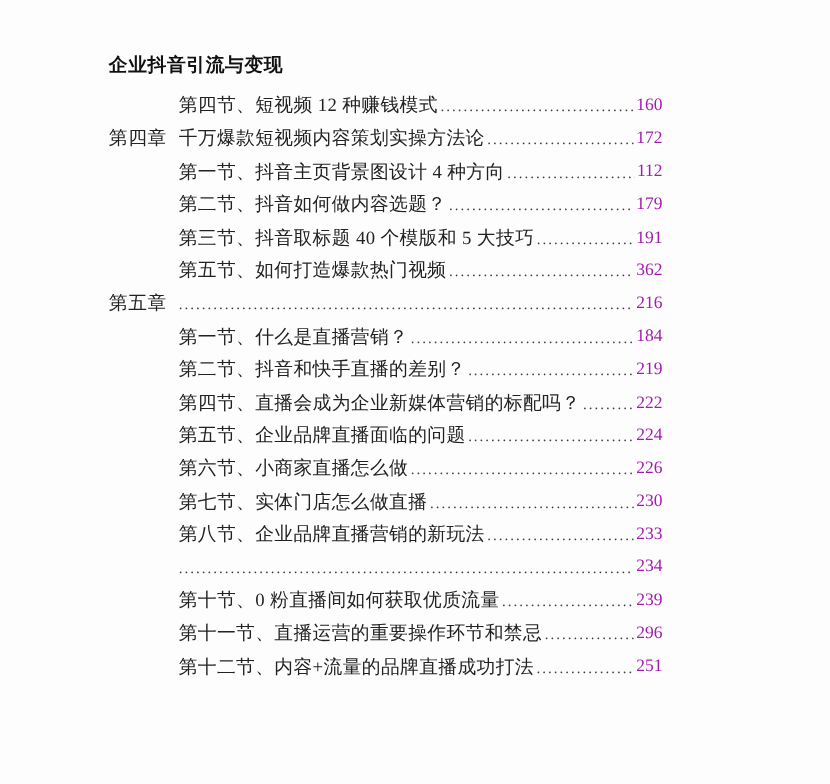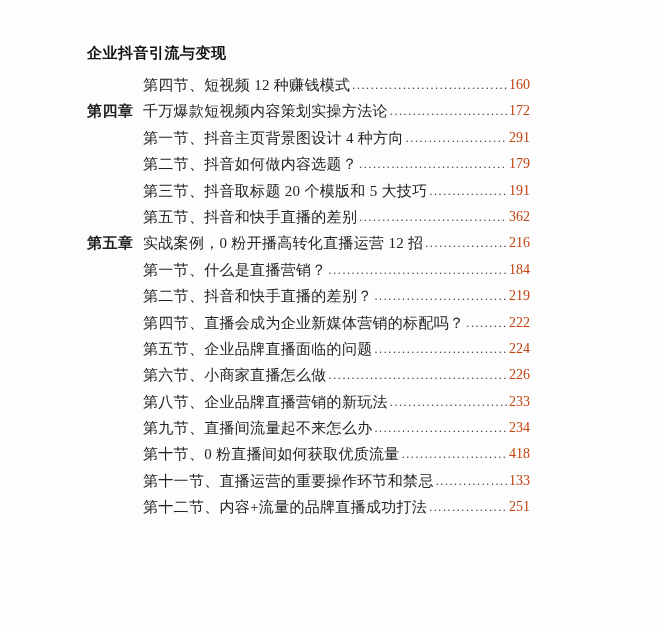--- a/index.html
+++ b/index.html
@@ -38,21 +38,20 @@
     display:flex;
     align-items:center;
     height:26.4px;
     line-height:26.4px;
     font-size:15px;
     white-space:nowrap;
   }
   .chapter-label{
     flex:0 0 56px;
     letter-spacing:0.5px;
-    font-weight:bold;
   }
   .entry-title{
     flex:0 0 auto;
     letter-spacing:0.3px;
     padding-right:2px;
   }
   .leader{
     flex:1 1 auto;
     overflow:hidden;
     font-size:12px;
@@ -60,21 +59,21 @@
     letter-spacing:1.6px;
     min-width:8px;
   }
   .leader::after{
     content:"................................................................................................................................................................";
   }
   .page-num{
     flex:0 0 auto;
     font-size:14px;
     padding-left:2px;
-    color:#c2410c;
+    color:#a21caf;
   }
 </style>
 </head>
 <body>
 
 <div class="page">
   <div class="doc-header">企业抖音引流与变现</div>
 
   <div class="toc">
   <div class="toc-row">
@@ -88,48 +87,47 @@
     <span class="chapter-label">第四章</span>
     <span class="entry-title">千万爆款短视频内容策划实操方法论</span>
     <span class="leader"></span>
     <span class="page-num">172</span>
   </div>
 
   <div class="toc-row">
     <span class="chapter-label"></span>
     <span class="entry-title">第一节、抖音主页背景图设计 4 种方向</span>
     <span class="leader"></span>
-    <span class="page-num">291</span>
+    <span class="page-num">112</span>
   </div>
 
   <div class="toc-row">
     <span class="chapter-label"></span>
     <span class="entry-title">第二节、抖音如何做内容选题？</span>
     <span class="leader"></span>
     <span class="page-num">179</span>
   </div>
 
   <div class="toc-row">
     <span class="chapter-label"></span>
-    <span class="entry-title">第三节、抖音取标题 20 个模版和 5 大技巧</span>
+    <span class="entry-title">第三节、抖音取标题 40 个模版和 5 大技巧</span>
     <span class="leader"></span>
     <span class="page-num">191</span>
   </div>
 
 
   <div class="toc-row">
     <span class="chapter-label"></span>
-    <span class="entry-title">第五节、抖音和快手直播的差别</span>
+    <span class="entry-title">第五节、如何打造爆款热门视频</span>
     <span class="leader"></span>
     <span class="page-num">362</span>
   </div>
 
   <div class="toc-row">
     <span class="chapter-label">第五章</span>
-    <span class="entry-title">实战案例，0 粉开播高转化直播运营 12 招</span>
     <span class="leader"></span>
     <span class="page-num">216</span>
   </div>
 
   <div class="toc-row">
     <span class="chapter-label"></span>
     <span class="entry-title">第一节、什么是直播营销？</span>
     <span class="leader"></span>
     <span class="page-num">184</span>
   </div>
@@ -156,47 +154,52 @@
     <span class="page-num">224</span>
   </div>
 
   <div class="toc-row">
     <span class="chapter-label"></span>
     <span class="entry-title">第六节、小商家直播怎么做</span>
     <span class="leader"></span>
     <span class="page-num">226</span>
   </div>
 
+  <div class="toc-row">
+    <span class="chapter-label"></span>
+    <span class="entry-title">第七节、实体门店怎么做直播</span>
+    <span class="leader"></span>
+    <span class="page-num">230</span>
+  </div>
 
   <div class="toc-row">
     <span class="chapter-label"></span>
     <span class="entry-title">第八节、企业品牌直播营销的新玩法</span>
     <span class="leader"></span>
     <span class="page-num">233</span>
   </div>
 
   <div class="toc-row">
     <span class="chapter-label"></span>
-    <span class="entry-title">第九节、直播间流量起不来怎么办</span>
     <span class="leader"></span>
     <span class="page-num">234</span>
   </div>
 
   <div class="toc-row">
     <span class="chapter-label"></span>
     <span class="entry-title">第十节、0 粉直播间如何获取优质流量</span>
     <span class="leader"></span>
-    <span class="page-num">418</span>
+    <span class="page-num">239</span>
   </div>
 
   <div class="toc-row">
     <span class="chapter-label"></span>
     <span class="entry-title">第十一节、直播运营的重要操作环节和禁忌</span>
     <span class="leader"></span>
-    <span class="page-num">133</span>
+    <span class="page-num">296</span>
   </div>
 
   <div class="toc-row">
     <span class="chapter-label"></span>
     <span class="entry-title">第十二节、内容+流量的品牌直播成功打法</span>
     <span class="leader"></span>
     <span class="page-num">251</span>
   </div>
 </div>
 </div>

